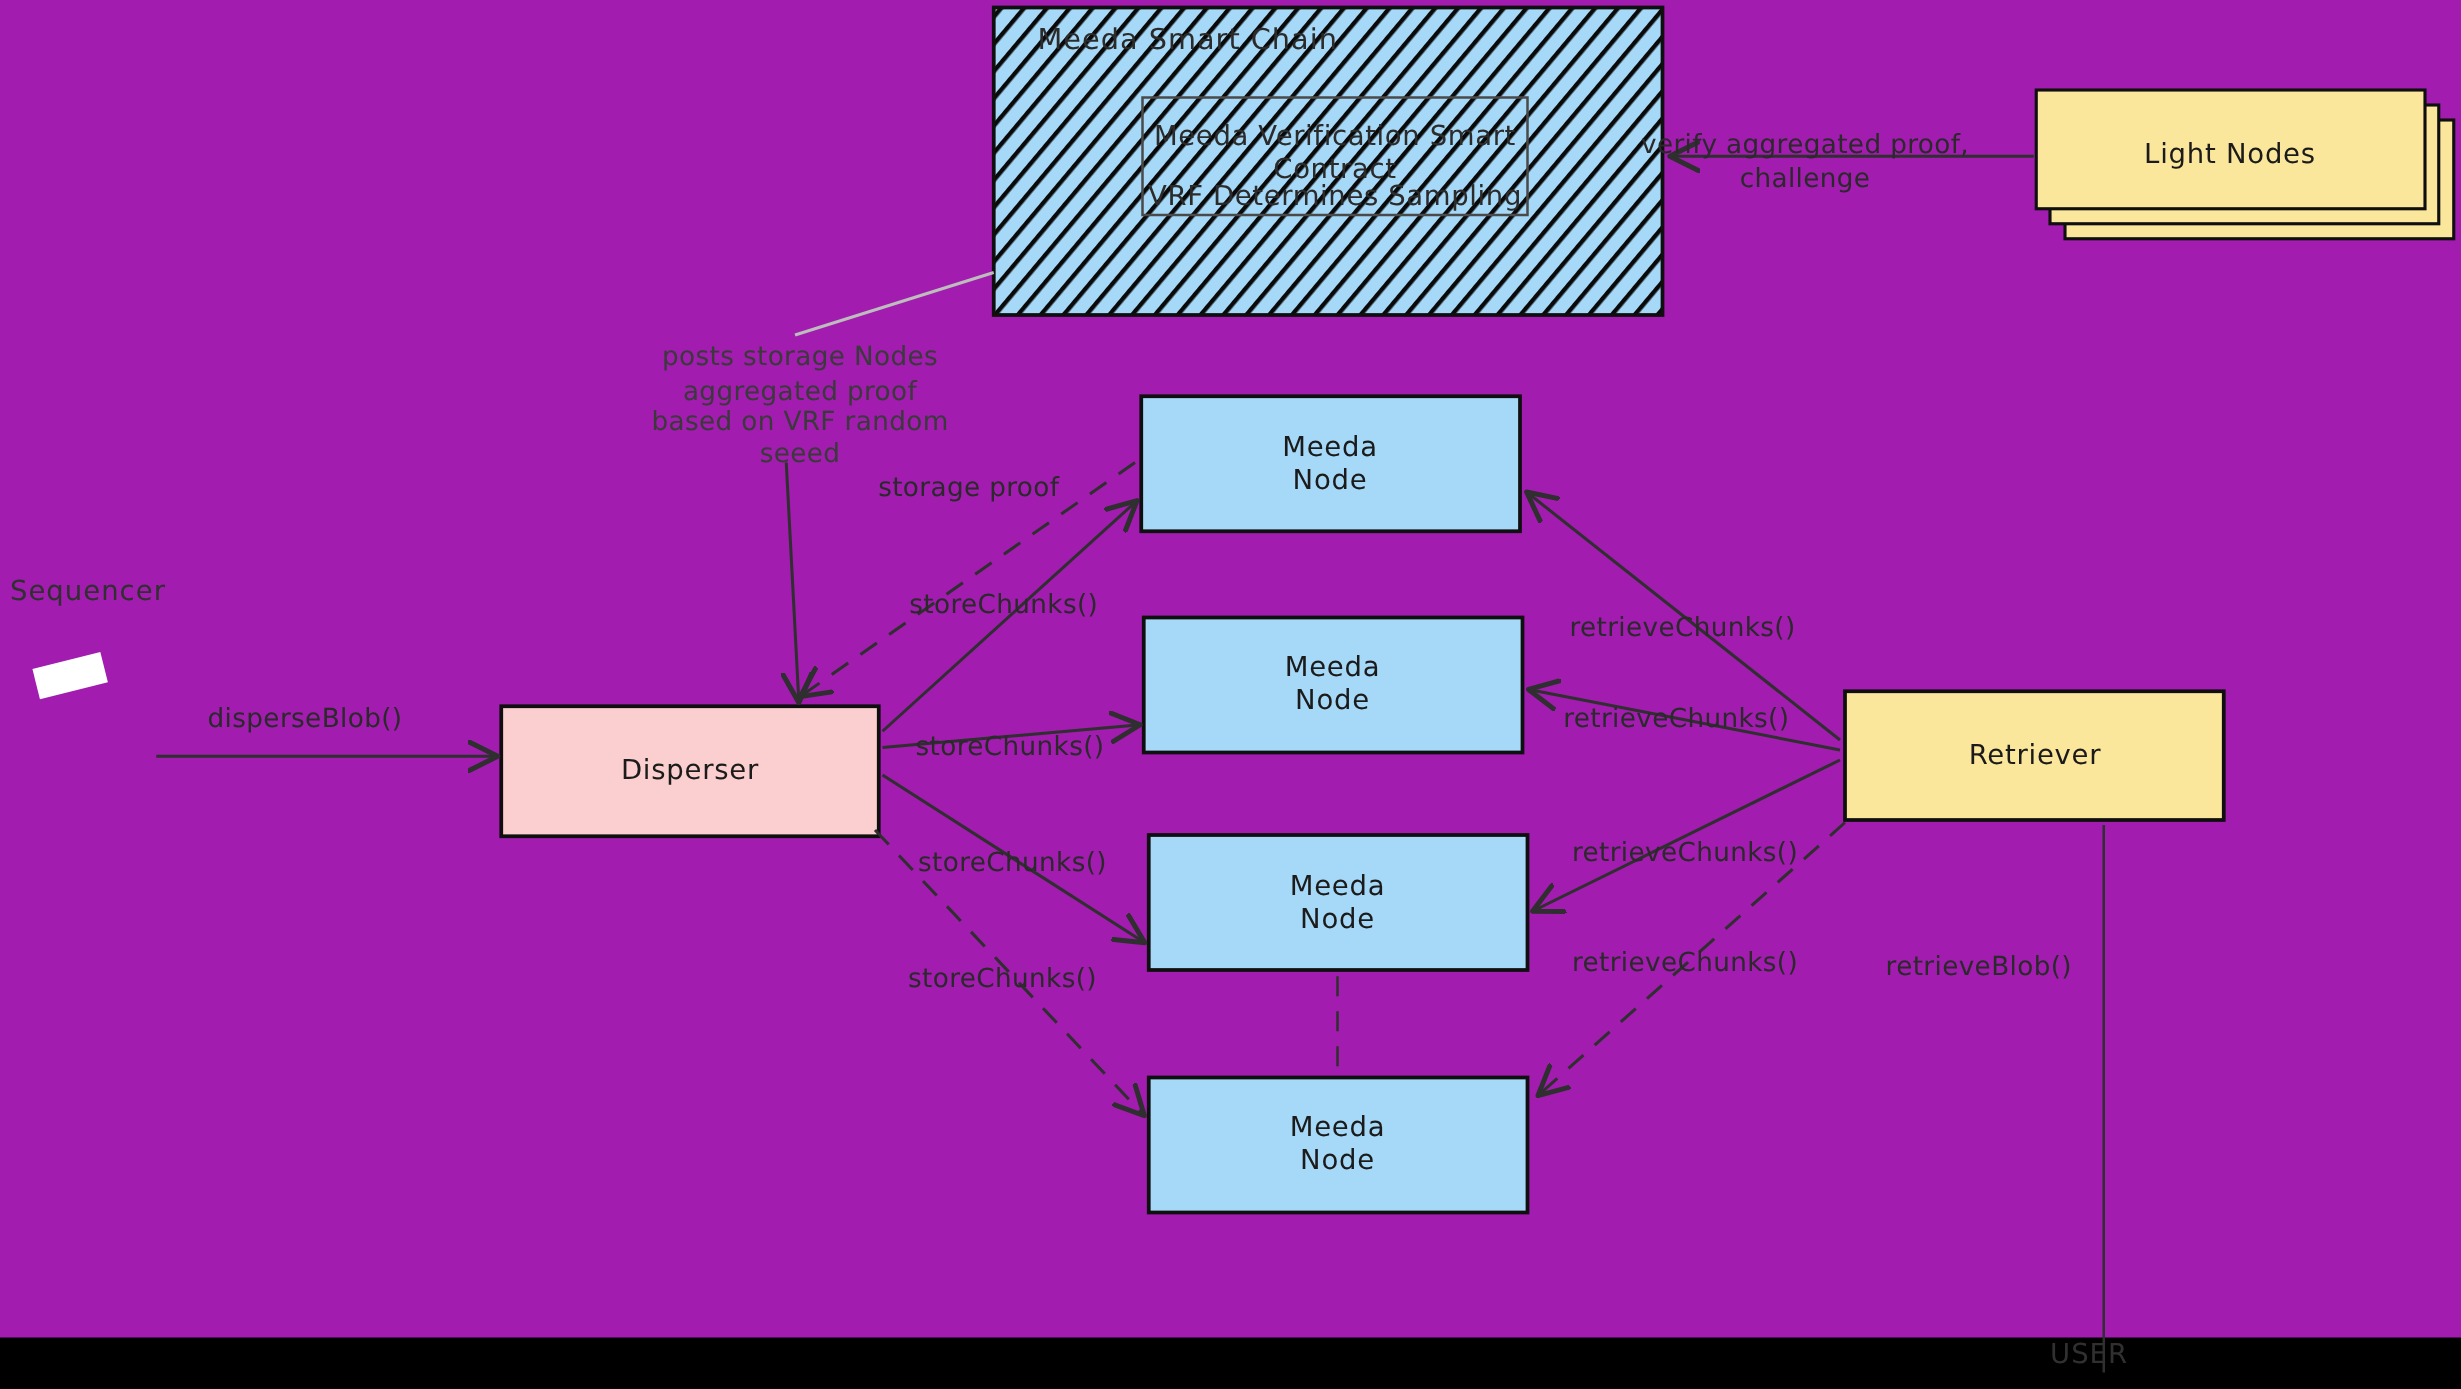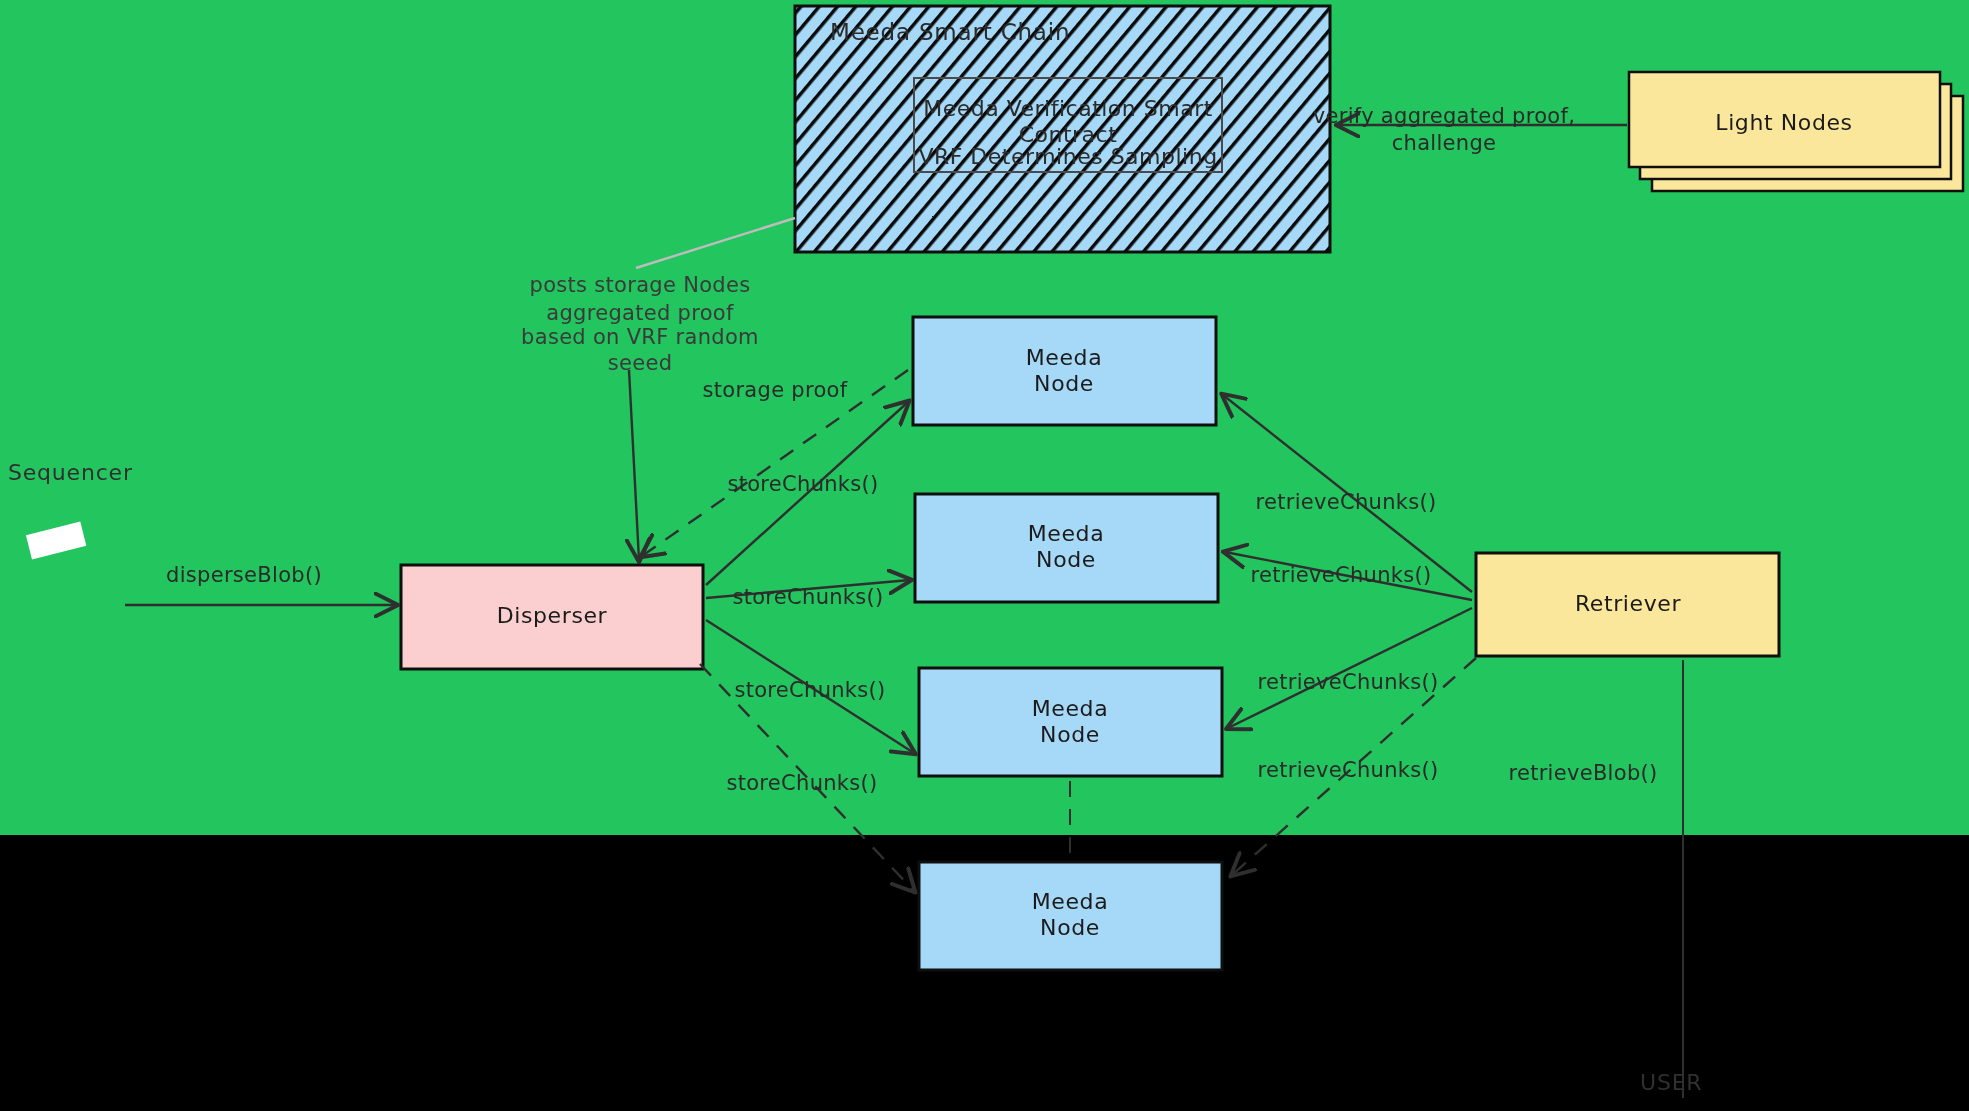--- a/index.html
+++ b/index.html
@@ -10,22 +10,22 @@
   }
   body {
     width: 1969px;
     height: 1111px;
     overflow: hidden;
     font-family: "DejaVu Sans", sans-serif;
   }
   #canvas {
     position: relative;
     width: 1969px;
-    height: 835px;
-    background: #22c55e;
+    height: 1070px;
+    background: #a21caf;
   }
   svg#diagram {
     position: absolute;
     left: 0;
     top: 0;
     width: 1969px;
     height: 1111px;
   }
   .box-label {
     font-family: "DejaVu Sans", sans-serif;

